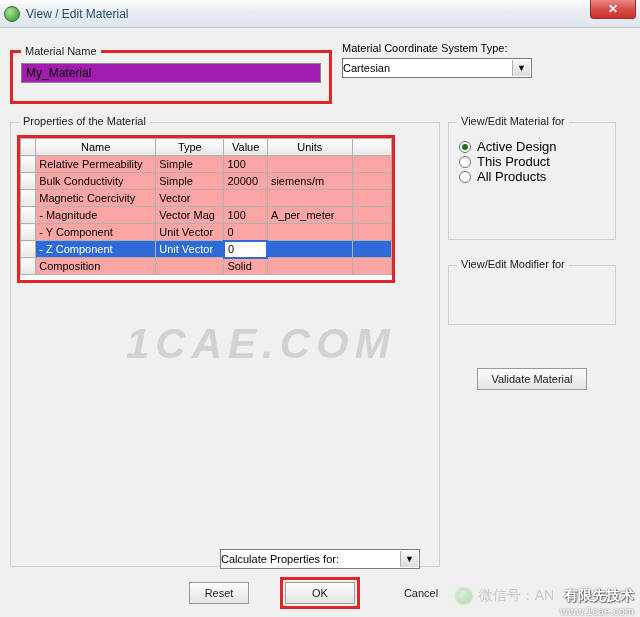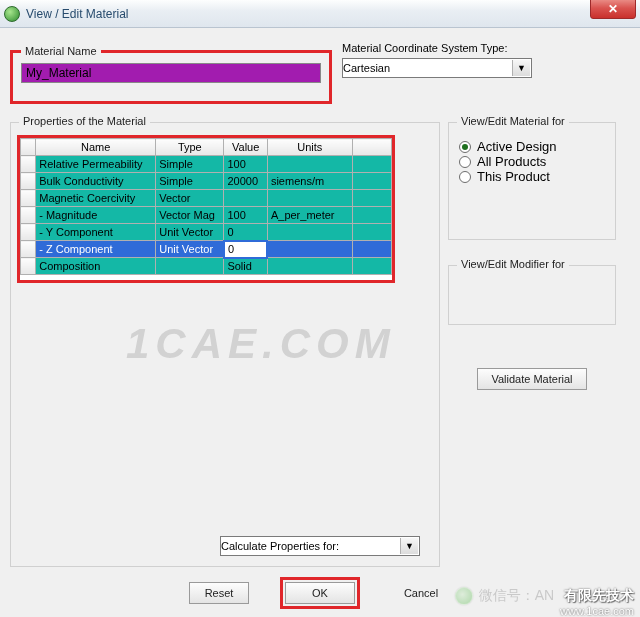--- a/index.html
+++ b/index.html
@@ -114,21 +114,21 @@
   }
   table.props {
     border-collapse: collapse;
     width: 100%;
     font-size: 11px;
   }
   table.props th, table.props td {
     border: 1px solid #b0b0b0;
     padding: 1px 3px;
     height: 17px;
-    background: #14b8a6;
+    background: #fca5a5;
     text-align: left;
     white-space: nowrap;
     overflow: hidden;
   }
   table.props th {
     background: linear-gradient(180deg,#fdfdfd,#e7e7e7);
     font-weight: normal;
     text-align: center;
   }
   th.rowhead, td.rowhead {
@@ -165,21 +165,21 @@
     padding: 4px 10px;
     font-size: 11px;
     color: #222;
     text-align: center;
     display:inline-block;
     min-width: 60px;
   }
 
   
   .bottom-area { position:absolute; left:0; right:0; bottom: 8px; text-align: center;}
-  .calc-row { margin-bottom: 21px; }
+  .calc-row { margin-bottom: 8px; }
   .calc-row .select-wrap { display:inline-flex; width: 200px; }
   .btn-row { display:flex; gap: 31px; justify-content:center; align-items:center; }
   .ok-wrap { border: 3px solid #e0262a; padding: 2px; }
 
   
   .wm1 {
     position:absolute;
     left: 126px; top: 292px;
     font-size: 42px; font-weight: bold;
     color: rgba(120,120,120,0.25);
@@ -314,25 +314,25 @@
     <div class="right-col">
       <div class="groupbox right-group" style="height:118px;">
         <span class="legend">View/Edit Material for</span>
         <div id="radio-list">
             <div class="radio-row">
               <span class="radio checked"></span>
               <span>Active Design</span>
             </div>
             <div class="radio-row">
               <span class="radio"></span>
-              <span>All Products</span>
+              <span>This Product</span>
             </div>
             <div class="radio-row">
               <span class="radio"></span>
-              <span>This Product</span>
+              <span>All Products</span>
             </div>
           </div>
       </div>
 
       <div class="groupbox right-group" style="height:60px;">
         <span class="legend">View/Edit Modifier for</span>
       </div>
 
       <div style="text-align:center; margin-top:26px;">
         <span class="btn" style="min-width:110px;">Validate Material</span>

